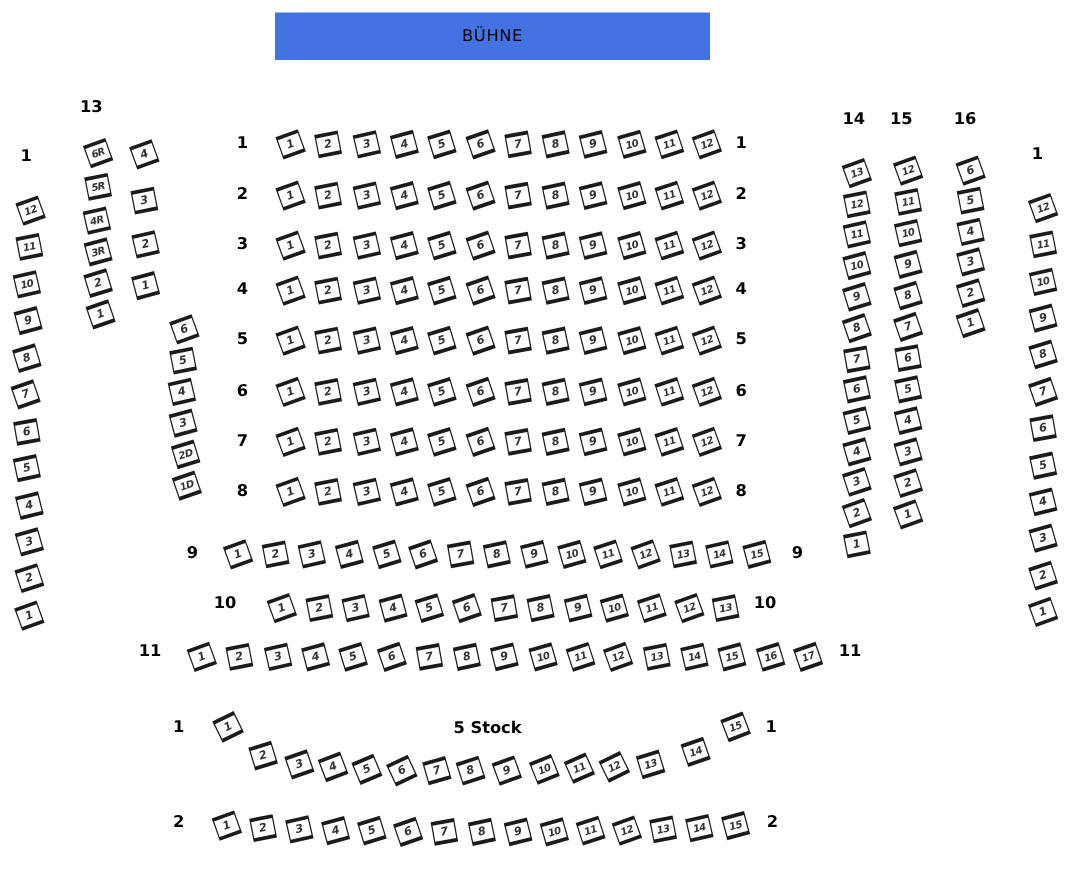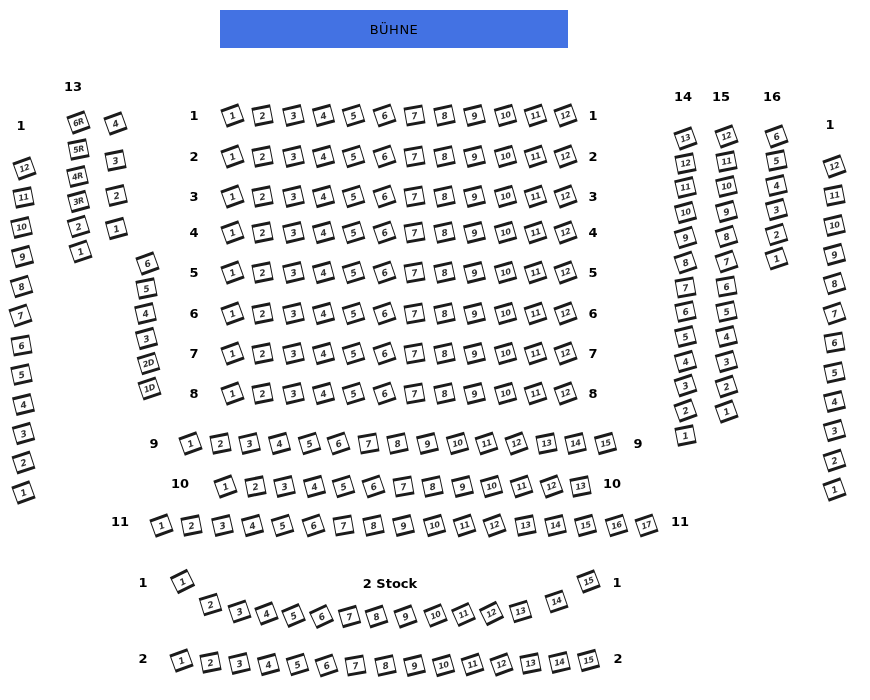--- a/index.html
+++ b/index.html
@@ -257,21 +257,21 @@
       <div class="seat small" style="left: 824.5px; top: 215.5px; transform: rotate(-13deg);">10</div>
       <div class="seat" style="left: 824.5px; top: 244.5px; transform: rotate(-15deg);">9</div>
       <div class="seat" style="left: 824.5px; top: 273.5px; transform: rotate(-17deg);">8</div>
       <div class="seat" style="left: 824.5px; top: 303.5px; transform: rotate(-19deg);">7</div>
       <div class="seat" style="left: 824.5px; top: 332.5px; transform: rotate(-10deg);">6</div>
       <div class="seat" style="left: 824.5px; top: 362.5px; transform: rotate(-12deg);">5</div>
       <div class="seat" style="left: 824.5px; top: 391.5px; transform: rotate(-14deg);">4</div>
       <div class="seat" style="left: 824.5px; top: 420.5px; transform: rotate(-16deg);">3</div>
       <div class="seat" style="left: 824.5px; top: 450.5px; transform: rotate(-18deg);">2</div>
       <div class="seat" style="left: 824.5px; top: 479.5px; transform: rotate(-20deg);">1</div>
-      <div class="row-label" style="left: 390px; top: 583px;">2 Stock</div>
+      <div class="row-label" style="left: 390px; top: 583px;">5 Stock</div>
       <div class="row-label" style="left: 143px; top: 582px;">1</div>
       <div class="row-label" style="left: 617px; top: 582px;">1</div>
       <div class="seat" style="left: 172.5px; top: 571.5px; transform: rotate(-26deg);">1</div>
       <div class="seat" style="left: 200.5px; top: 594.5px; transform: rotate(-17deg);">2</div>
       <div class="seat" style="left: 229.5px; top: 601.5px; transform: rotate(-19deg);">3</div>
       <div class="seat" style="left: 256.5px; top: 603.5px; transform: rotate(-21deg);">4</div>
       <div class="seat" style="left: 283.5px; top: 605.5px; transform: rotate(-23deg);">5</div>
       <div class="seat" style="left: 311.5px; top: 606.5px; transform: rotate(-25deg);">6</div>
       <div class="seat" style="left: 339.5px; top: 606.5px; transform: rotate(-16deg);">7</div>
       <div class="seat" style="left: 366.5px; top: 606.5px; transform: rotate(-18deg);">8</div>

